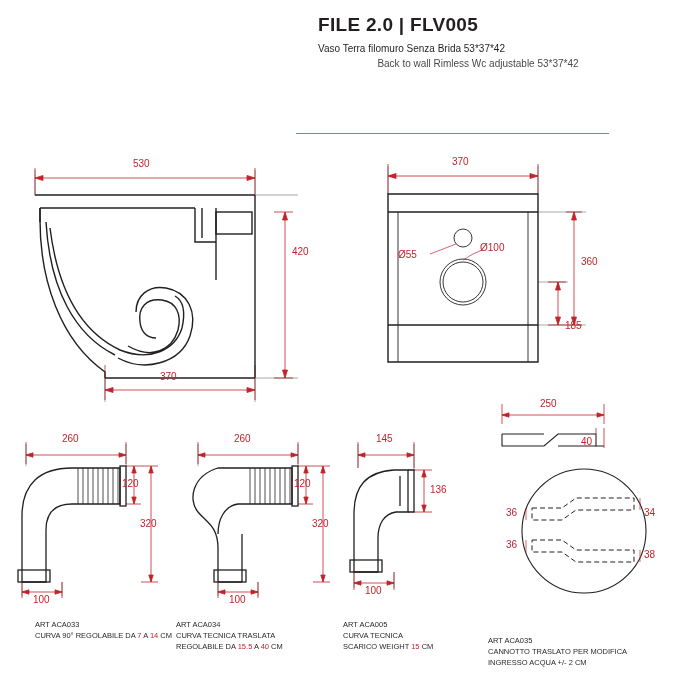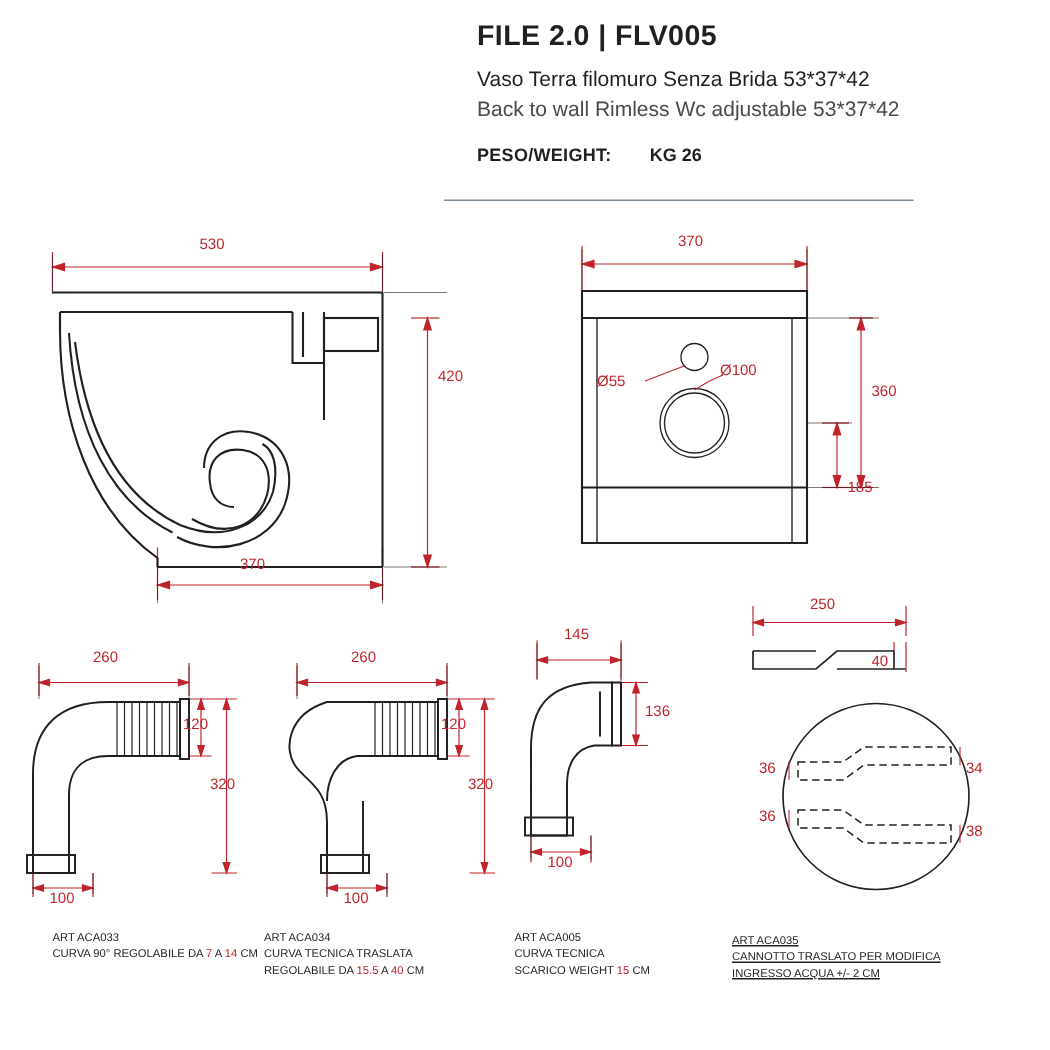--- a/index.html
+++ b/index.html
@@ -29,25 +29,25 @@
     margin-left: 22px;
   }
   .title {
     font-size: 19px;
     font-weight: bold;
     letter-spacing: 0.3px;
     color: #231f20;
     margin: 0 0 6px 0;
   }
   .subtitle {
-    font-size: 14px;
+    font-size: 10px;
     color: #231f20;
     line-height: 1.45;
   }
-  .subtitle .en { color: #4a4a4a; }
+  .subtitle .en { color: #4a4a4a; text-align: center; }
   .weight-row {
     margin-top: 13px;
     font-size: 12px;
     font-weight: bold;
   }
   .weight-row .lbl { letter-spacing: 0.2px; }
   .weight-row .val { margin-left: 22px; }
   .hrule {
     position: absolute;
     left: 296px;
@@ -78,24 +78,20 @@
 </head>
 <body>
 
 <div class="page">
 
   <div class="header">
     <div class="title">FILE 2.0  | FLV005</div>
     <div class="subtitle">
       <div>Vaso Terra filomuro Senza Brida  53*37*42</div>
       <div class="en">Back to wall Rimless Wc adjustable  53*37*42</div>
-    </div>
-    <div class="weight-row">
-      <span class="lbl">PESO/WEIGHT:</span>
-      <span class="val">KG 26</span>
     </div>
   </div>
   <div class="hrule"></div>
 
   <div style="position:absolute;left:10px;top:150px;width:310px;height:260px;">
     <svg width="310" height="260" viewBox="0 0 310 260">
 
       <g stroke="#c0242b" stroke-width="0.8" fill="none">
         <line x1="25" y1="18" x2="25" y2="45"></line>
         <line x1="245" y1="18" x2="245" y2="45"></line>
@@ -344,21 +340,21 @@
         <line x1="46" y1="152" x2="46" y2="166"></line>
         <line x1="86" y1="152" x2="86" y2="166"></line>
       </g>
     </svg>
     <div class="dim red" style="left:62px;top:3px;">260</div>
     <div class="dim red" style="left:122px;top:48px;">120</div>
     <div class="dim red" style="left:140px;top:88px;">320</div>
     <div class="dim red" style="left:57px;top:164px;">100</div>
   </div>
 
-  <div style="position:absolute;left:336px;top:415px;width:140px;height:175px;text-align:right;">
+  <div style="position:absolute;left:336px;top:430px;width:140px;height:175px;text-align:right;">
     <svg width="140" height="175" viewBox="0 0 140 175">
       <g stroke="#c0242b" stroke-width="0.8" fill="none">
         <line x1="22" y1="12" x2="22" y2="38"></line>
         <line x1="78" y1="12" x2="78" y2="38"></line>
         <line x1="22" y1="25" x2="78" y2="25"></line>
         <path d="M22 25 L29 22.8 L29 27.2 Z" fill="#c0242b"></path>
         <path d="M78 25 L71 22.8 L71 27.2 Z" fill="#c0242b"></path>
       </g>
       <g stroke="#c0242b" stroke-width="0.8" fill="none">
         <line x1="78" y1="40" x2="96" y2="40"></line>
@@ -452,19 +448,19 @@
   </div>
 
   <div class="cap" style="left:343px;top:620px;">
     <div>ART ACA005</div>
     <div>CURVA TECNICA</div>
     <div>
       <span>SCARICO WEIGHT </span><span class="rv">15</span><span> CM</span>
     </div>
   </div>
 
-  <div class="cap" style="left:488px;top:622px;text-decoration:underline;">
+  <div class="cap" style="left:488px;top:636px;">
     <div>ART ACA035</div>
     <div>CANNOTTO TRASLATO PER MODIFICA</div>
     <div>INGRESSO ACQUA +/- 2 CM</div>
   </div>
 
 </div>
 
 </body></html>

